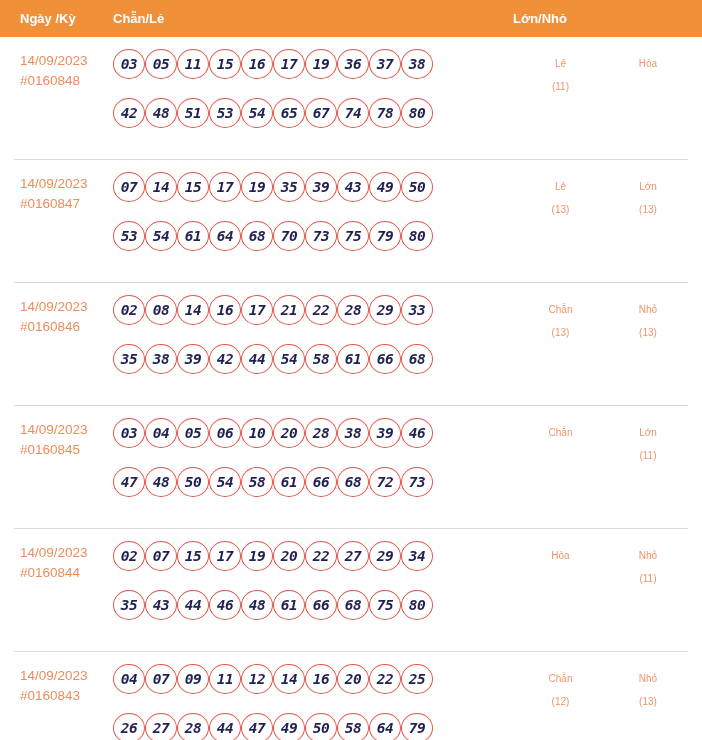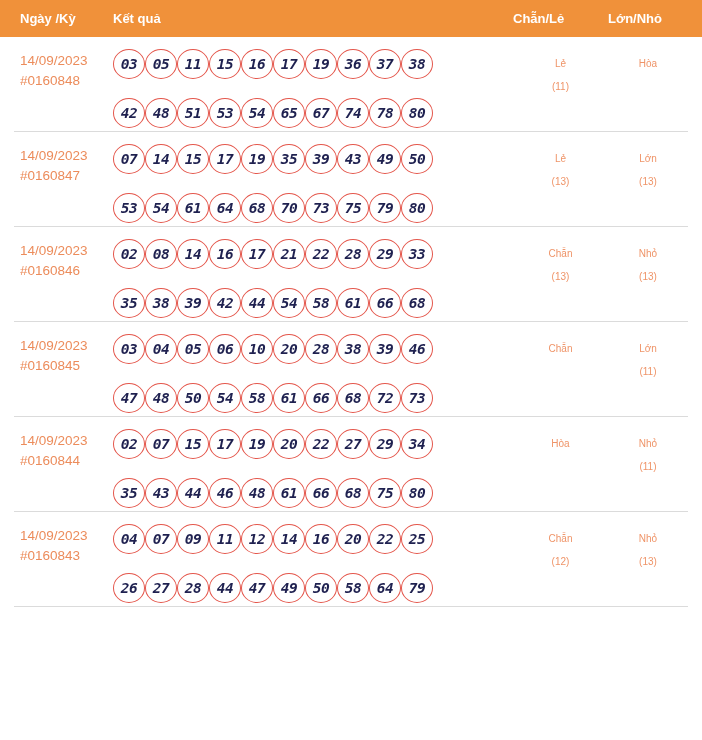--- a/index.html
+++ b/index.html
@@ -35,21 +35,21 @@
     font-weight: bold;
   }
   .hcell.c-date { padding-left: 6px; }
   .hcell.c-center { text-align: left; }
   .rows {
     margin: 0 14px;
   }
   .row {
     display: grid;
     grid-template-columns: 99px 400px 95px 80px;
-    height: 95px;
+    height: 123px;
     padding-top: 12px;
     border-bottom: 1px solid var(--divider);
   }
   .date-cell {
     padding-left: 6px;
     padding-top: 2px;
     color: var(--date-text);
     font-size: 13.5px;
     line-height: 20px;
   }
@@ -82,21 +82,20 @@
     font-size: 10px;
     line-height: 23px;
   }
 </style>
 </head>
 <body>
 
 <div class="keno-table">
   <div class="table-header">
     <div class="hcell c-date">Ngày /Kỳ</div>
-    <div class="hcell">Kết quả</div>
     <div class="hcell c-center">Chẵn/Lẻ</div>
     <div class="hcell c-center">Lớn/Nhỏ</div>
   </div>
   <div class="rows" id="rows">
   <div class="row">
     <div class="date-cell">
       <div>14/09/2023</div>
       <div>#0160848</div>
     </div>
     <div class="balls-cell">

